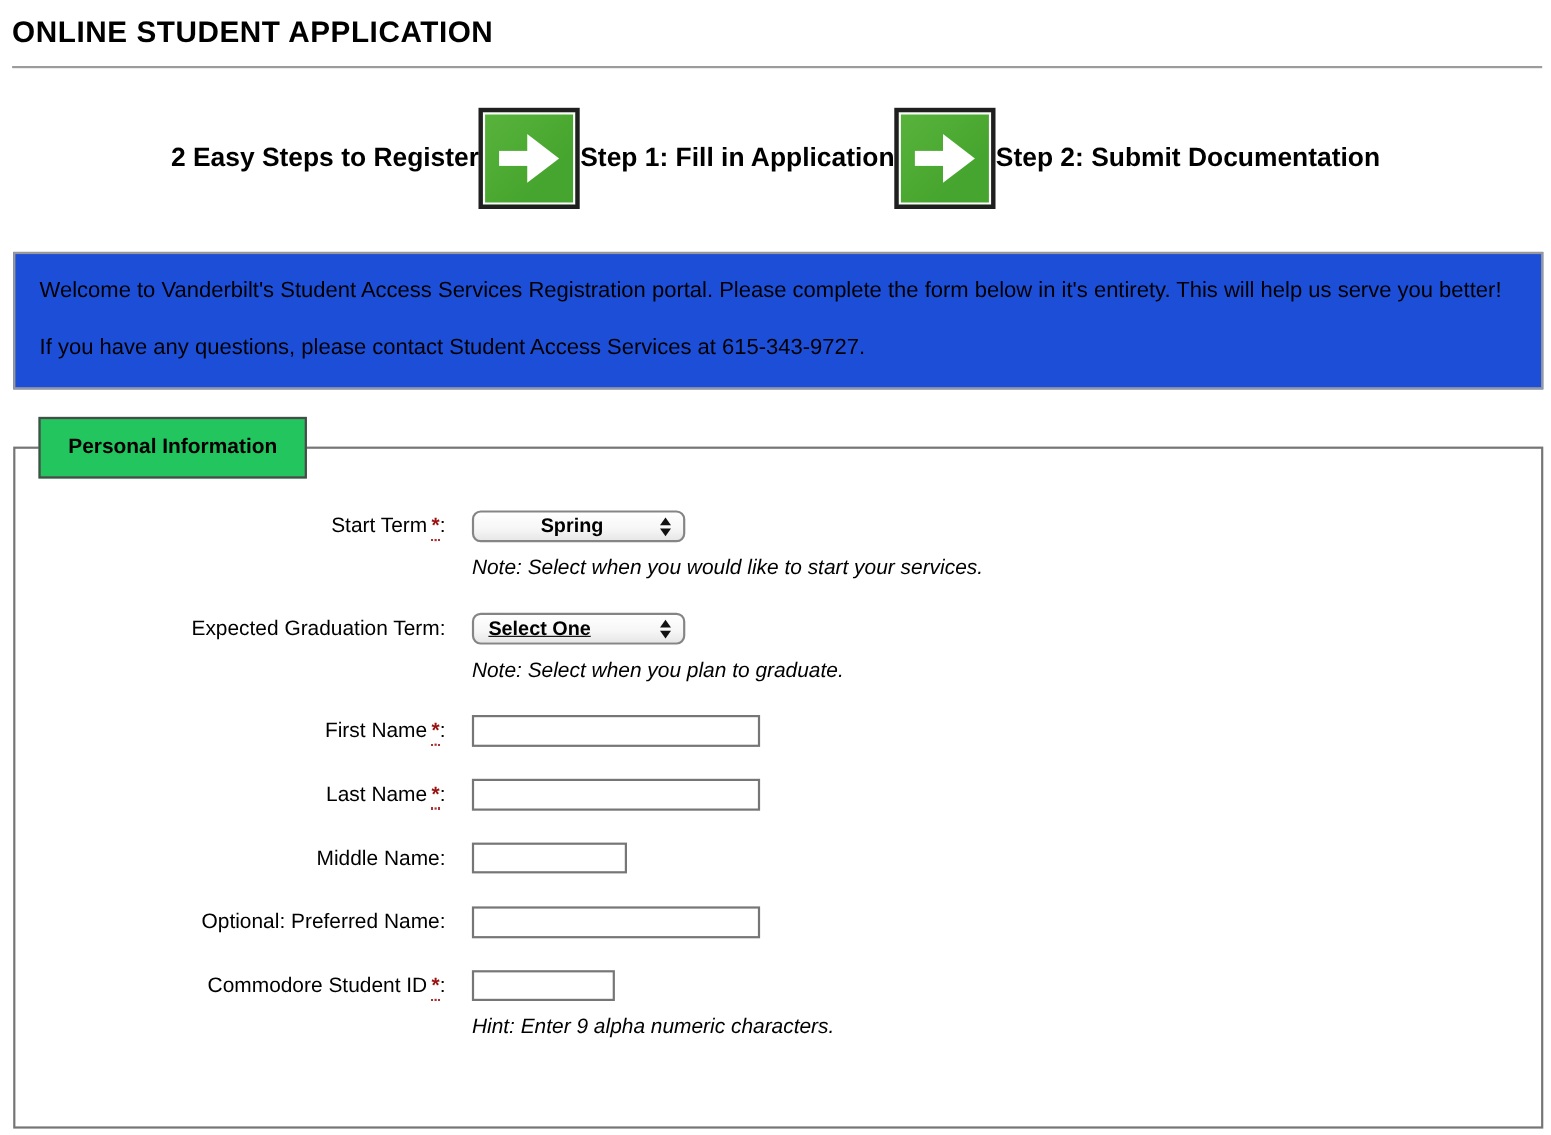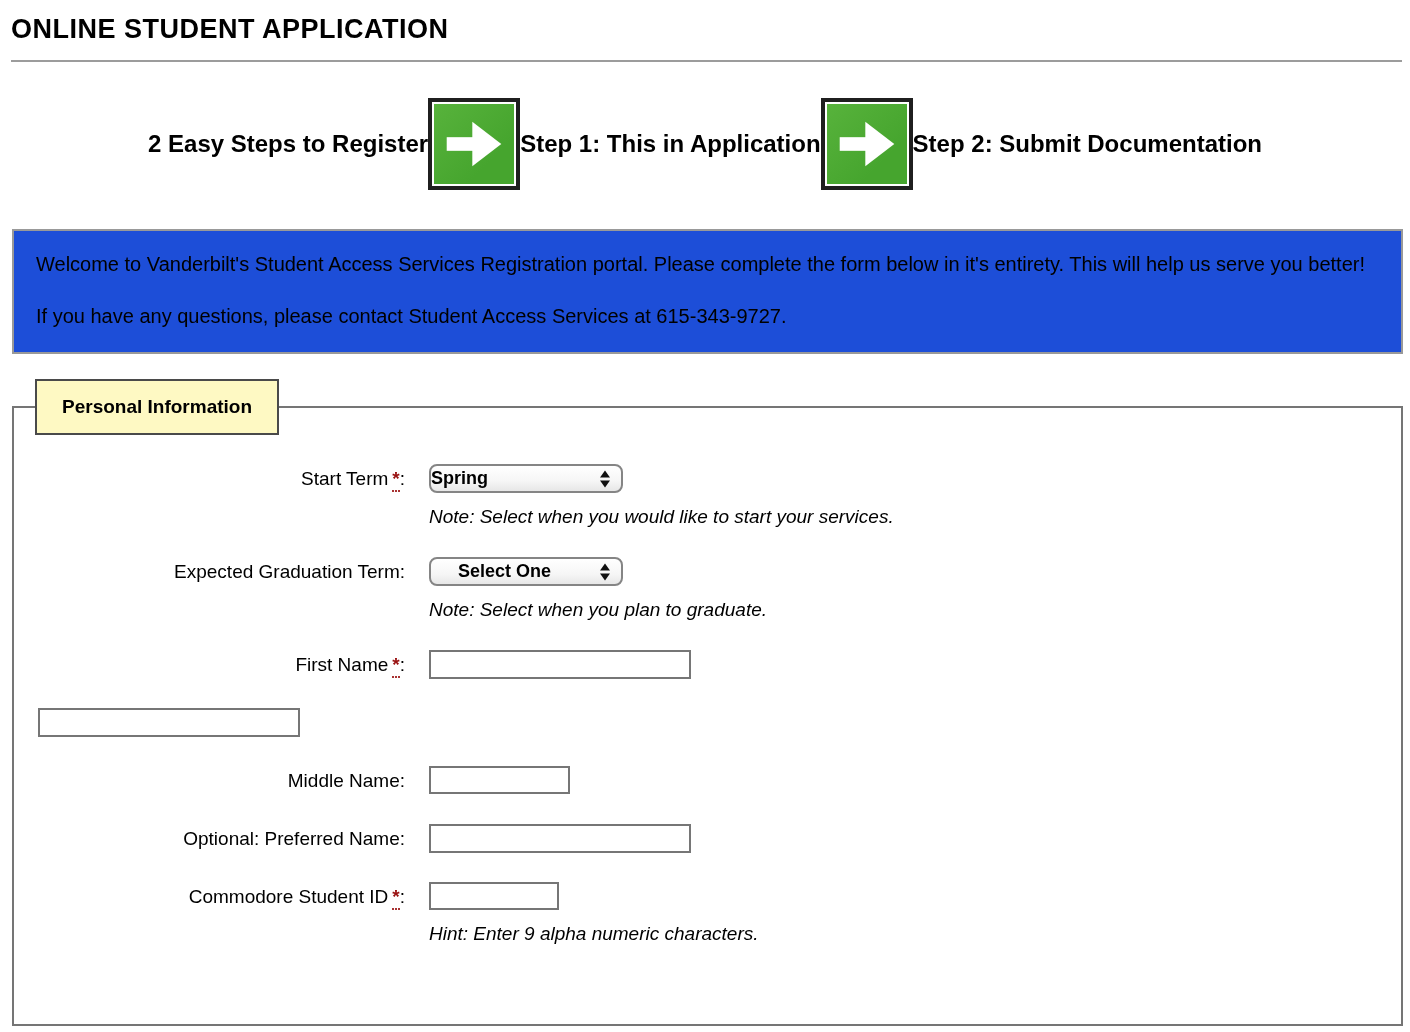--- a/index.html
+++ b/index.html
@@ -70,21 +70,21 @@
   .fieldset {
     position: relative;
     margin: 52px 7px 0 12px;
     border: 2px solid #757575;
     padding: 56px 0 0 0;
     height: 620px; 
   }
   .legend {
     position: absolute;
     top: -29px; left: 21px;
-    background: #fef9c3;
+    background: #22c55e;
     border: 2px solid #4a4a4a;
     padding: 15px 25px;
     font-size: 19px;
     font-weight: bold;
     white-space: nowrap;
   }
 
   
   .form-row { display: flex; align-items: flex-start; margin-bottom: 29px; }
   .label-cell {
@@ -106,22 +106,22 @@
   .select {
     position: relative;
     width: 194px; height: 29px;
     border: 2px solid #858585;
     border-radius: 8px;
     background: linear-gradient(#ffffff 0%, #f6f6f6 60%, #e7e7e7 100%);
     display: flex; align-items: center;
     font-size: 18px; font-weight: bold;
     cursor: default;
   }
-  .select.centered .select-value { flex: 1; text-align: left; padding-right: 12px; }
-  .select.left .select-value { padding-left: 27px; }
+  .select.centered .select-value { flex: 1; text-align: center; padding-right: 12px; }
+  .select.left .select-value { padding-left: 13px; text-decoration: underline; }
   .spinner {
     position: absolute; right: 11px; top: 50%;
     transform: translateY(-50%);
     display: flex; flex-direction: column; gap: 3px;
   }
   .spinner .up {
     width: 0; height: 0;
     border-left: 5px solid transparent; border-right: 5px solid transparent;
     border-bottom: 7px solid #111;
   }
@@ -156,21 +156,21 @@
   <hr class="title-divider">
 
   <div class="steps">
     <span class="step-text">2 Easy Steps to Register</span>
     <span class="arrow-box">
       <svg width="62" height="58" viewBox="0 0 36 34">
         <rect x="2" y="13" width="17" height="8" fill="#ffffff"></rect>
         <polygon points="17,4 34,17 17,30" fill="#ffffff"></polygon>
       </svg>
     </span>
-    <span class="step-text">Step 1: This in Application</span>
+    <span class="step-text">Step 1: Fill in Application</span>
     <span class="arrow-box">
       <svg width="62" height="58" viewBox="0 0 36 34">
         <rect x="2" y="13" width="17" height="8" fill="#ffffff"></rect>
         <polygon points="17,4 34,17 17,30" fill="#ffffff"></polygon>
       </svg>
     </span>
     <span class="step-text">Step 2: Submit Documentation</span>
   </div>
 
   <div class="welcome-box">
@@ -210,20 +210,21 @@
     </div>
 
     <div class="form-row">
       <div class="label-cell"><span>First Name</span><span class="req">*</span><span>:</span></div>
       <div class="control-cell">
         <input type="text" class="ti w262" value="" style="">
       </div>
     </div>
 
     <div class="form-row">
+      <div class="label-cell"><span>Last Name</span><span class="req">*</span><span>:</span></div>
       <div class="control-cell">
         <input type="text" class="ti w262" value="" style="">
       </div>
     </div>
 
     <div class="form-row">
       <div class="label-cell"><span>Middle Name</span><span>:</span></div>
       <div class="control-cell">
         <input type="text" class="ti w141" value="" style="">
       </div>

